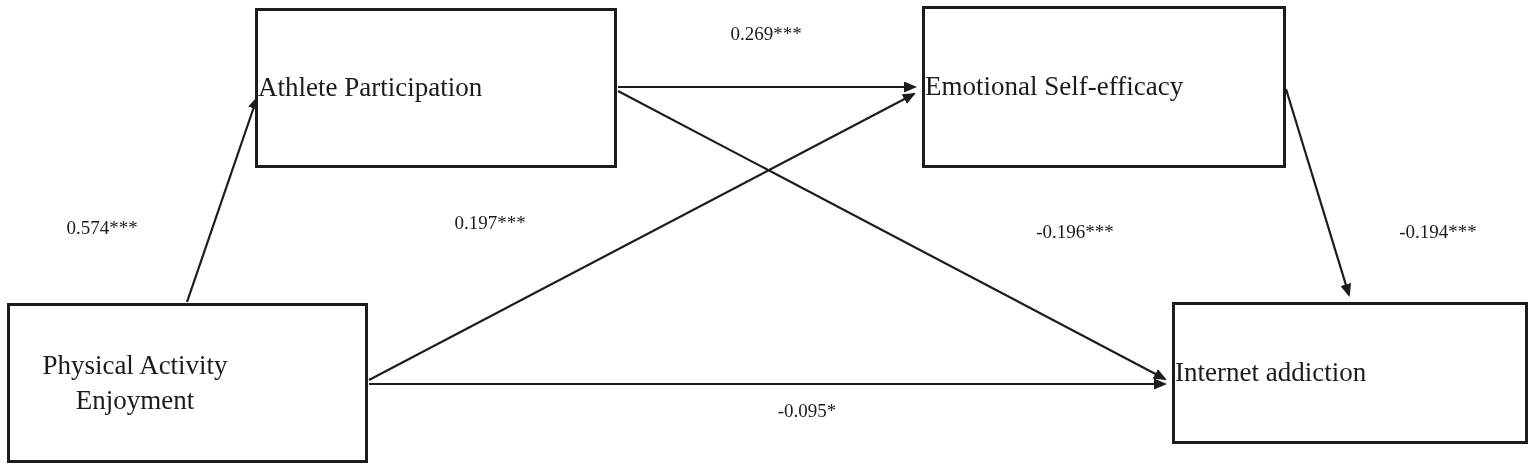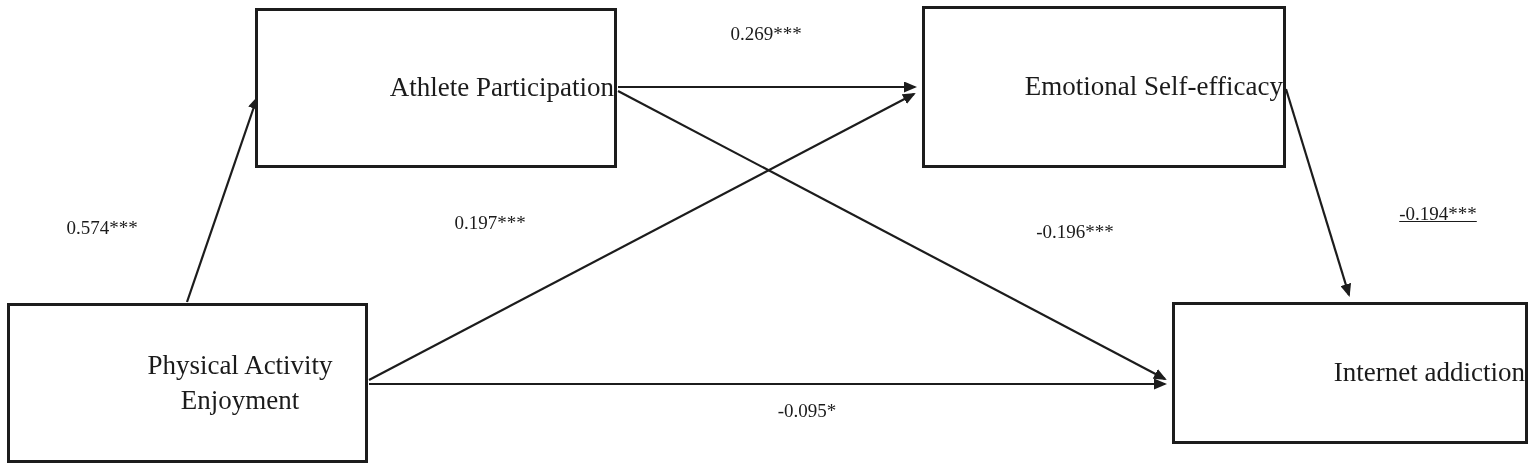--- a/index.html
+++ b/index.html
@@ -23,41 +23,41 @@
     width: 1535px;
     height: 472px;
   }
   .node {
     position: absolute;
     box-sizing: border-box;
     border: 3px solid #1c1c1c;
     background: #ffffff;
     display: flex;
     align-items: center;
-    justify-content: flex-end;
+    justify-content: flex-start;
     text-align: center;
     font-size: 27px;
     line-height: 1.3;
   }
   .node-athlete      { left: 255px;  top: 8px;   width: 362px; height: 160px; }
   .node-emotional    { left: 922px;  top: 6px;   width: 364px; height: 162px; }
   .node-pae          { left: 7px;    top: 303px; width: 361px; height: 160px; }
   .node-pae .node-label { max-width: 250px; }
   .node-internet     { left: 1172px; top: 302px; width: 356px; height: 142px; }
   .coef {
     position: absolute;
     transform: translateX(-50%);
     font-size: 19px;
     white-space: nowrap;
   }
   .coef-1 { left: 102px;  top: 217px; }
   .coef-2 { left: 766px;  top: 23px;  }
   .coef-3 { left: 459px;  top: 212px; margin-left: 31px; }
   .coef-4 { left: 1075px; top: 221px; }
-  .coef-5 { left: 1438px; top: 203px; text-decoration: underline; }
+  .coef-5 { left: 1438px; top: 221px; }
   .coef-6 { left: 807px;  top: 400px; }
 </style>
 </head>
 <body>
 
 <div class="diagram">
 
   <svg class="arrows-layer" viewBox="0 0 1535 472" xmlns="http://www.w3.org/2000/svg">
     <defs>
       <marker id="arrowhead" markerWidth="13" markerHeight="11" refX="11" refY="5.5" orient="auto" markerUnits="userSpaceOnUse">

